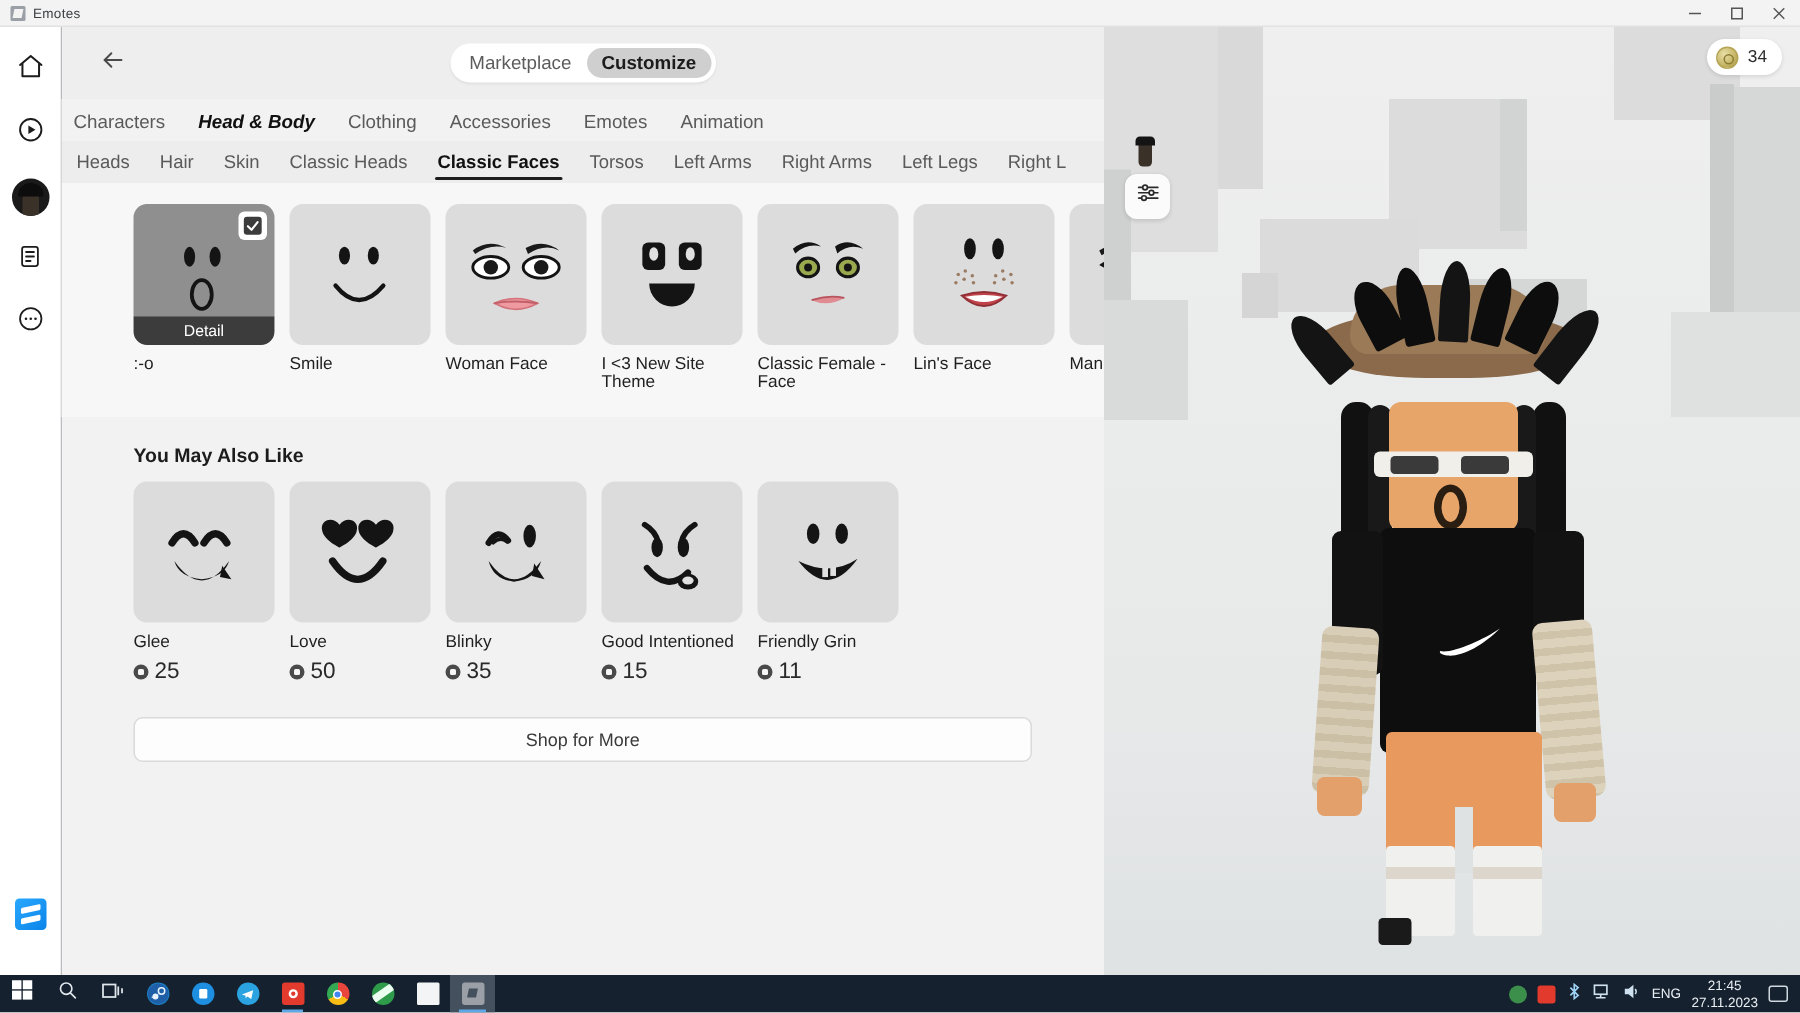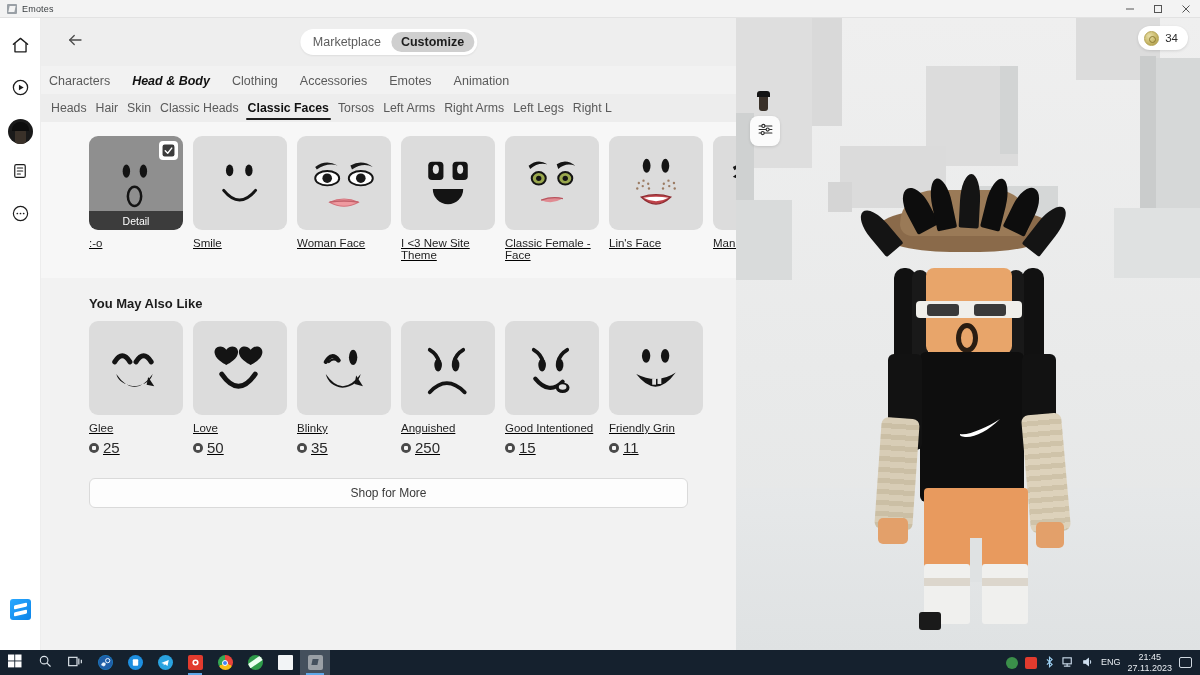--- a/index.html
+++ b/index.html
@@ -99,38 +99,38 @@
     display: flex; align-items: center; gap: 22px;
     padding: 8px 0 6px 8px; background: #f2f2f2;
   }
   .cat-tab { font-size: 12.5px; color: #5a5a5a; white-space: nowrap; }
   .cat-tab.active { color: #111; font-weight: bold; font-style: italic; }
 
   .sub-tabs-wrap {
     background: #ededed; position: relative; height: 28px; overflow: hidden;
   }
   .sub-tabs {
-    display: flex; align-items: center; gap: 9px; padding-left: 10px; height: 28px;
+    display: flex; align-items: center; gap: 20px; padding-left: 10px; height: 28px;
   }
   .sub-tab {
     font-size: 12.3px; color: #5a5a5a; white-space: nowrap;
     position: relative; height: 28px; display: flex; align-items: center;
   }
   .sub-tab.active { color: #111; font-weight: bold; }
   .sub-tab.active::after {
     content:""; position:absolute; bottom:2px; left:-2px; right:-2px;
     height:2px; background:#1d1d1d; border-radius:1px;
   }
 
   
   .card {
     background: #f7f7f7; margin: 0; padding: 14px 0 16px 0;
   }
   .grid-row {
-    display: flex; gap: 10px; padding-left: 48px; text-decoration: underline;
+    display: flex; gap: 10px; padding-left: 48px;
   }
   .tile { width: 94px; }
   .thumb {
     width: 94px; height: 94px; border-radius: 9px; background: #dcdcdc;
     position: relative; display: flex; align-items: center; justify-content: center;
     overflow: hidden;
   }
   .thumb.selected { background: #8f8f8f; }
   .check {
     position: absolute; top: 5px; right: 5px; width: 19px; height: 19px;
@@ -517,36 +517,20 @@
               <path d="M66 60 L75 74 L64 71 Z" fill="#141414"></path>
             </svg>
           </div>
           <div class="tile-label">Blinky</div>
           <div class="price">
             <span class="rbx"></span>
             <span class="price-val">35</span>
           </div>
         </div>
 
-        <div class="tile">
-          <div class="thumb">
-            <svg width="76" height="76" viewBox="0 0 100 100">
-              <path d="M26 26 Q36 32 38 42" fill="none" stroke="#141414" stroke-width="5" stroke-linecap="round"></path>
-              <path d="M70 26 Q60 32 58 42" fill="none" stroke="#141414" stroke-width="5" stroke-linecap="round"></path>
-              <ellipse cx="37" cy="46" rx="5" ry="8.5" fill="#141414"></ellipse>
-              <ellipse cx="60" cy="46" rx="5" ry="8.5" fill="#141414"></ellipse>
-              <path d="M26 82 Q48 58 72 82" fill="none" stroke="#141414" stroke-width="5" stroke-linecap="round"></path>
-            </svg>
-          </div>
-          <div class="tile-label">Anguished</div>
-          <div class="price">
-            <span class="rbx"></span>
-            <span class="price-val">250</span>
-          </div>
-        </div>
 
         <div class="tile">
           <div class="thumb">
             <svg width="76" height="76" viewBox="0 0 100 100">
               <path d="M26 26 Q36 32 38 42" fill="none" stroke="#141414" stroke-width="5" stroke-linecap="round"></path>
               <path d="M70 26 Q60 32 58 42" fill="none" stroke="#141414" stroke-width="5" stroke-linecap="round"></path>
               <ellipse cx="37" cy="46" rx="5" ry="8.5" fill="#141414"></ellipse>
               <ellipse cx="60" cy="46" rx="5" ry="8.5" fill="#141414"></ellipse>
               <path d="M28 64 Q46 86 64 68" fill="none" stroke="#141414" stroke-width="5.5" stroke-linecap="round"></path>
               <ellipse cx="64" cy="76" rx="9" ry="7" fill="#141414"></ellipse>

